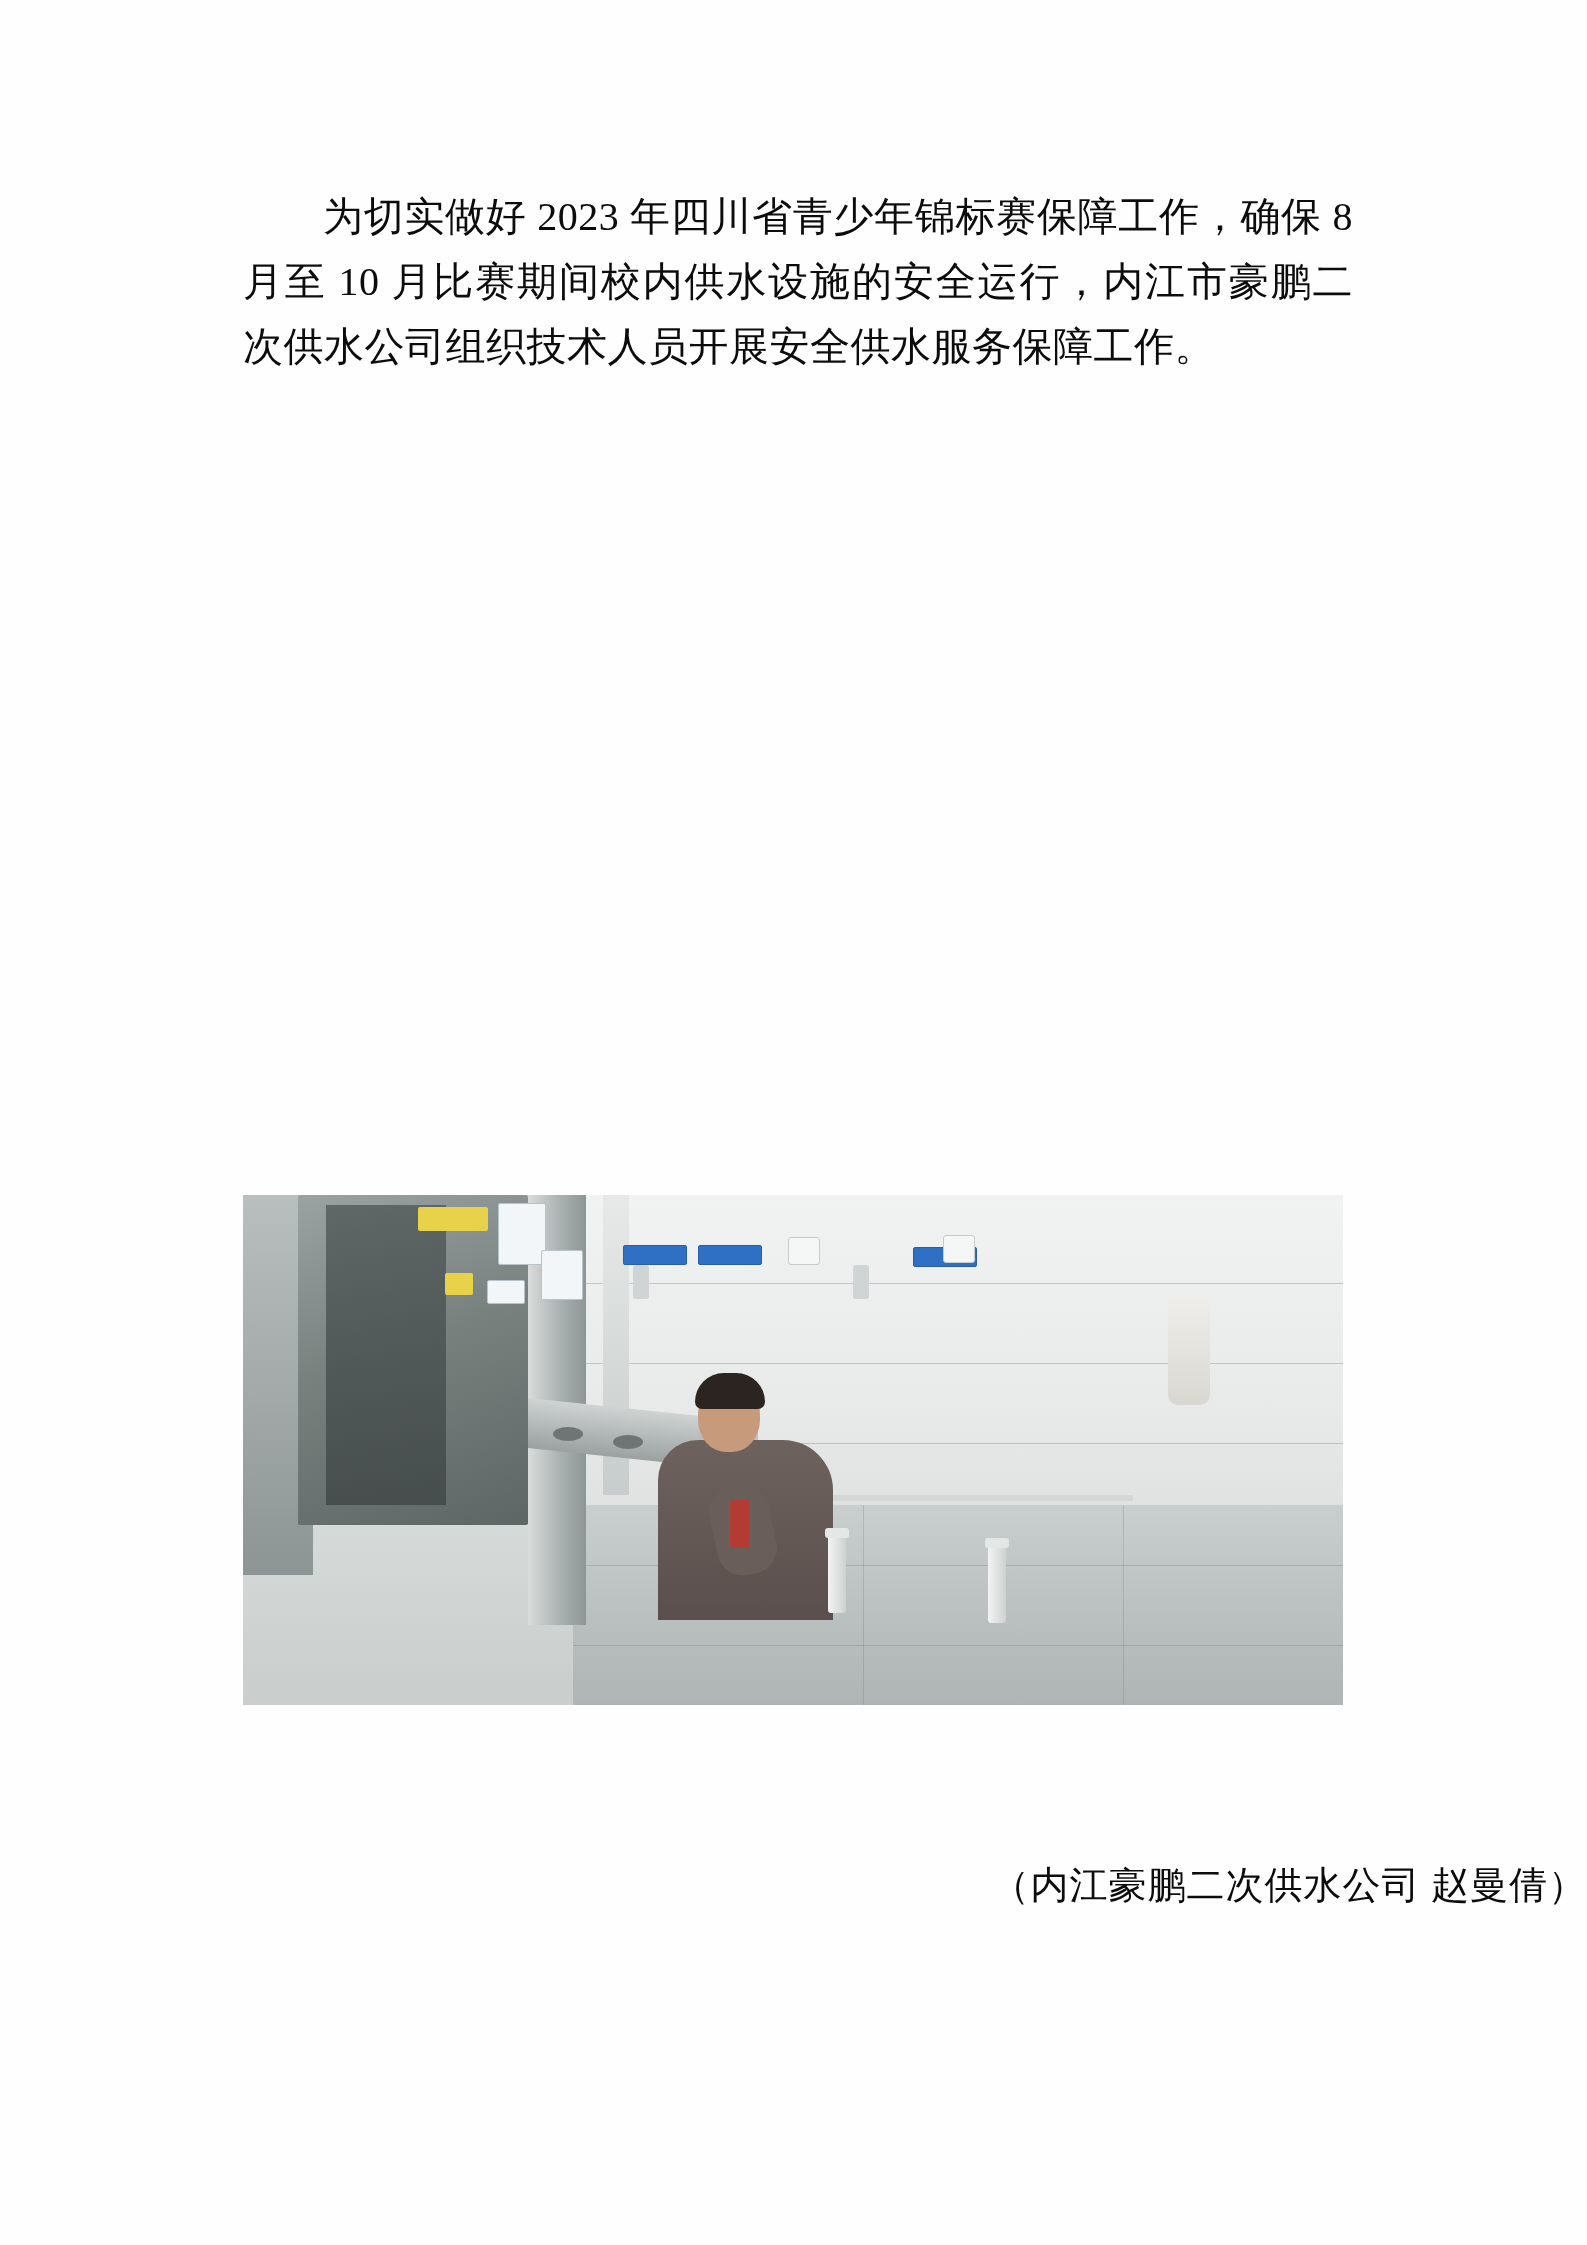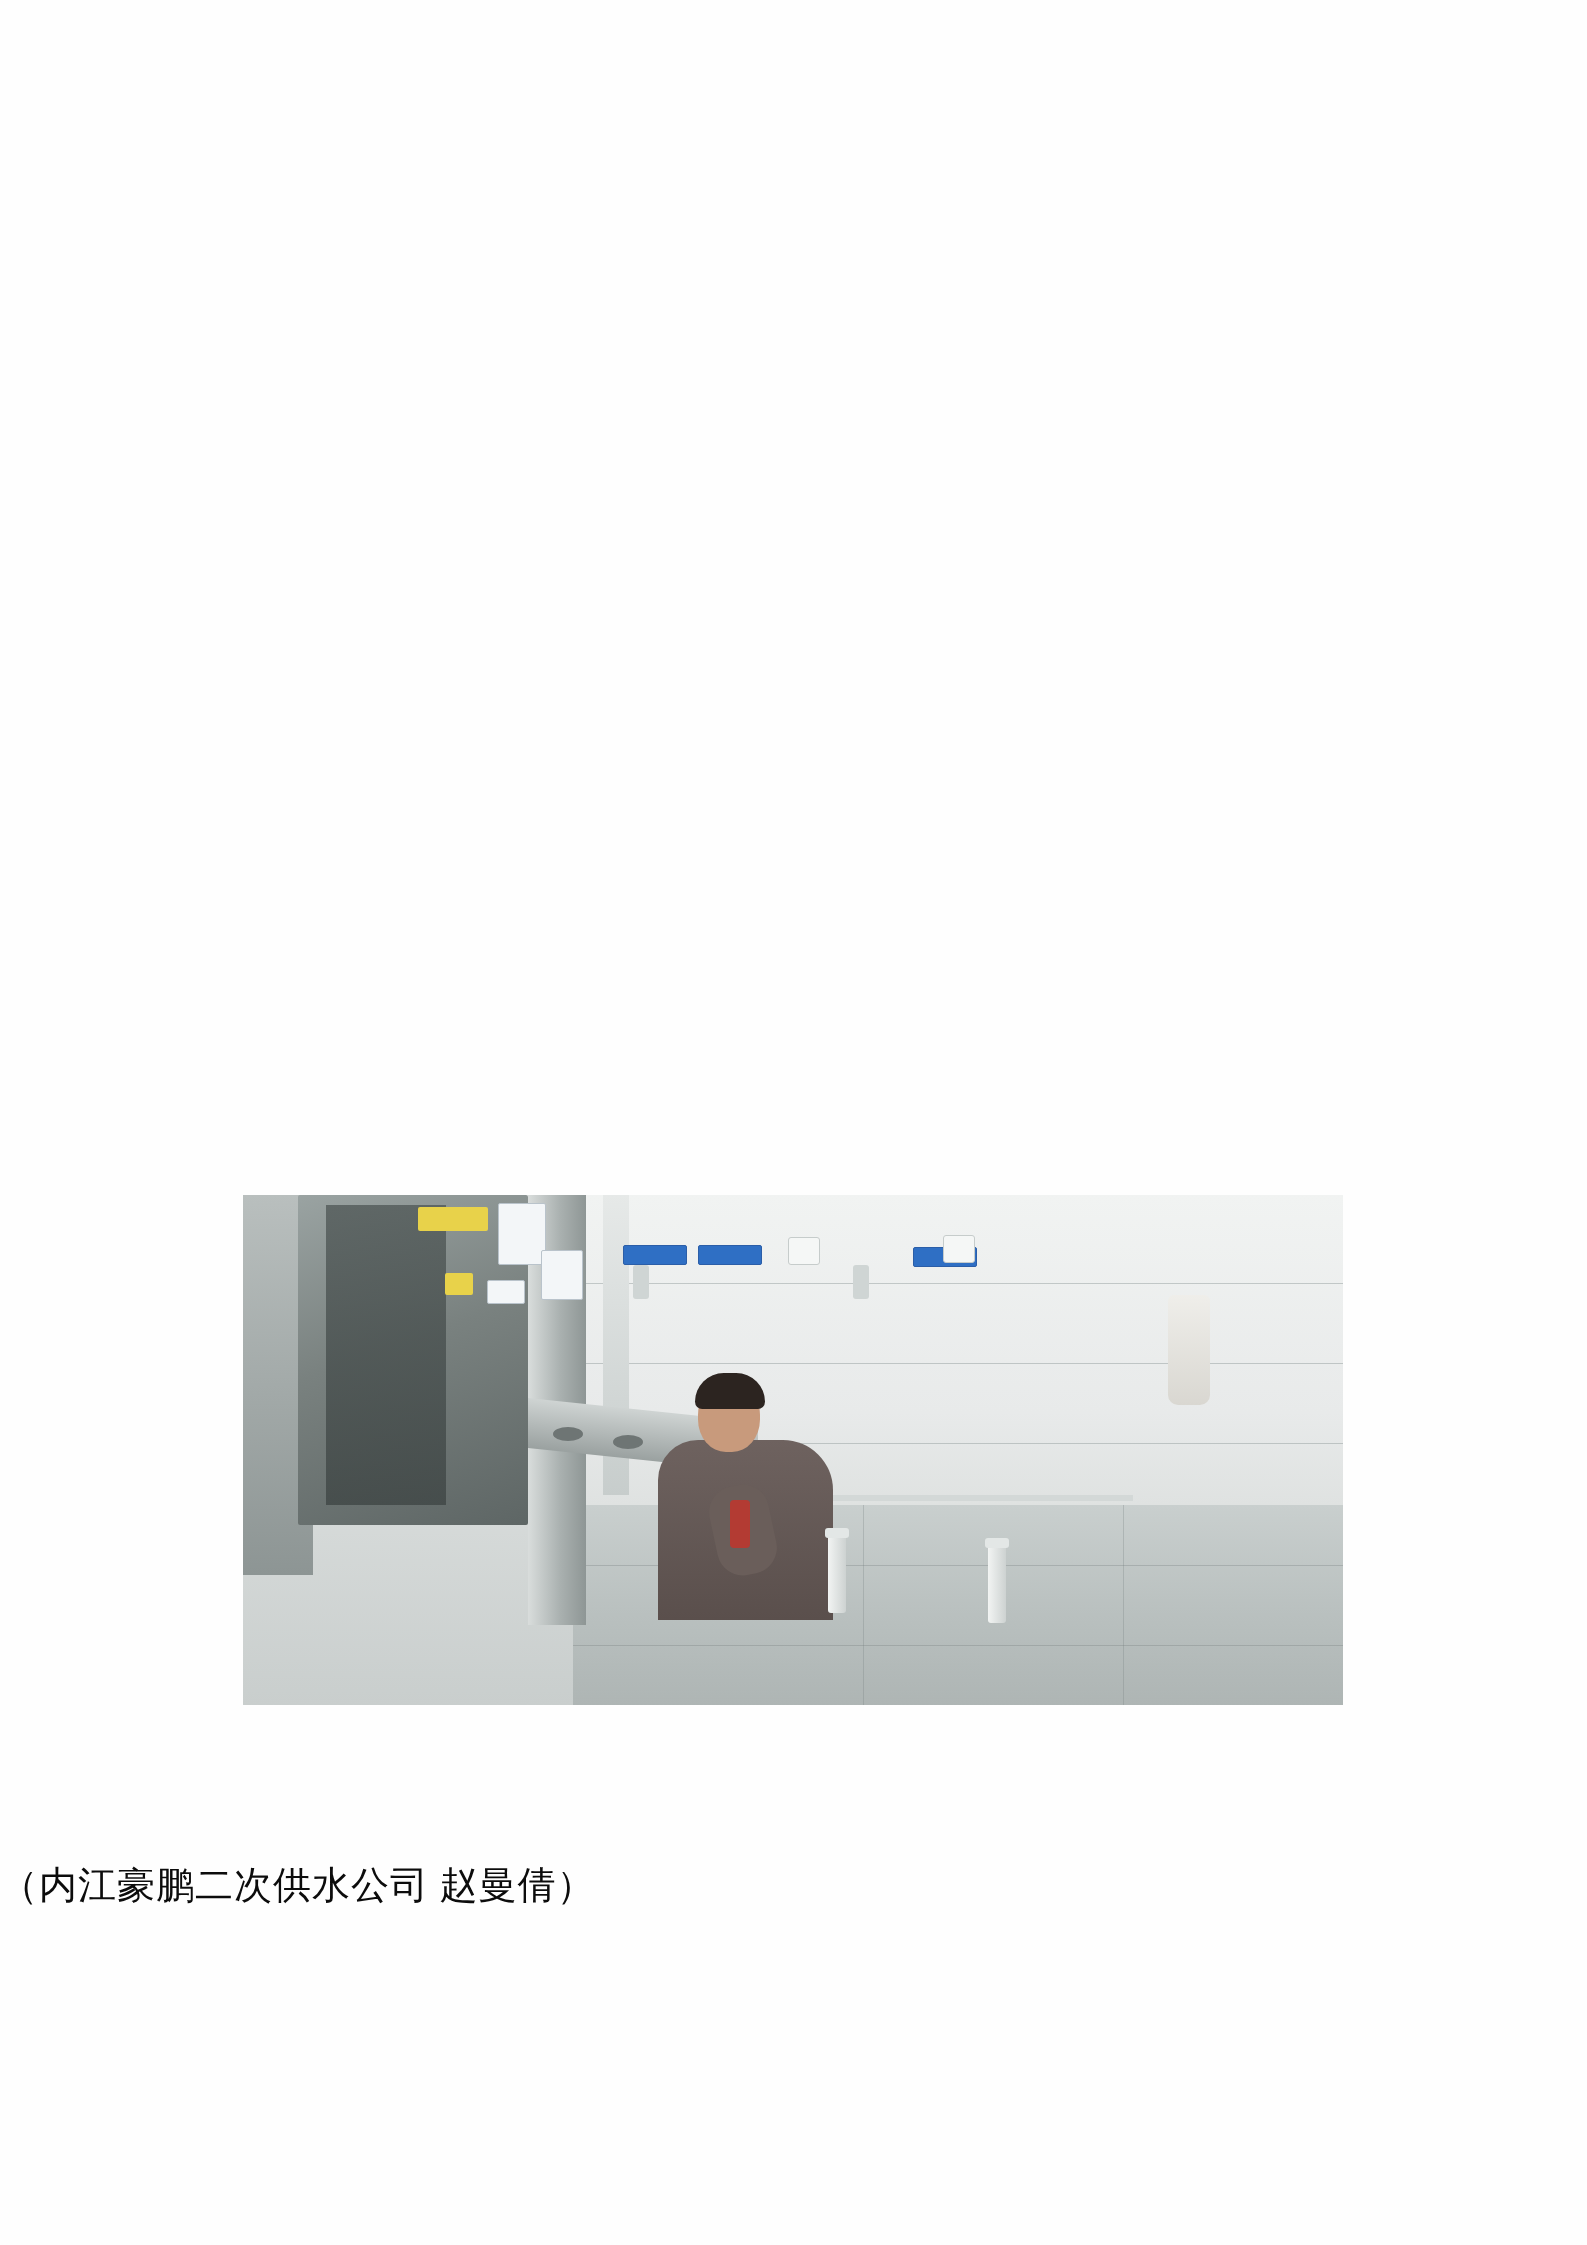--- a/index.html
+++ b/index.html
@@ -185,32 +185,33 @@
   }
   .yellow-tag {
     position: absolute;
     background: #e8d24a;
     border-radius: 2px;
   }
   .caption {
     position: absolute;
     left: 0; right: 0;
     top: 1860px;
-    text-align: left;
+    text-align: right;
     font-size: 38px;
     letter-spacing: 1px;
     color: #0c0c0c;
   }
 </style>
 </head>
 <body>
 
 <div class="page">
 
   <div class="content">
+    <p class="para">为切实做好 2023 年四川省青少年锦标赛保障工作，确保 8 月至 10 月比赛期间校内供水设施的安全运行，内江市豪鹏二次供水公司组织技术人员开展安全供水服务保障工作。</p>
   </div>
 
   <div class="photo-wrap">
     <div class="photo">
 
       <div class="wall"></div>
       <div class="wall-line" style="top:88px;"></div>
       <div class="wall-line" style="top:168px;"></div>
       <div class="wall-line" style="top:248px;"></div>
 

